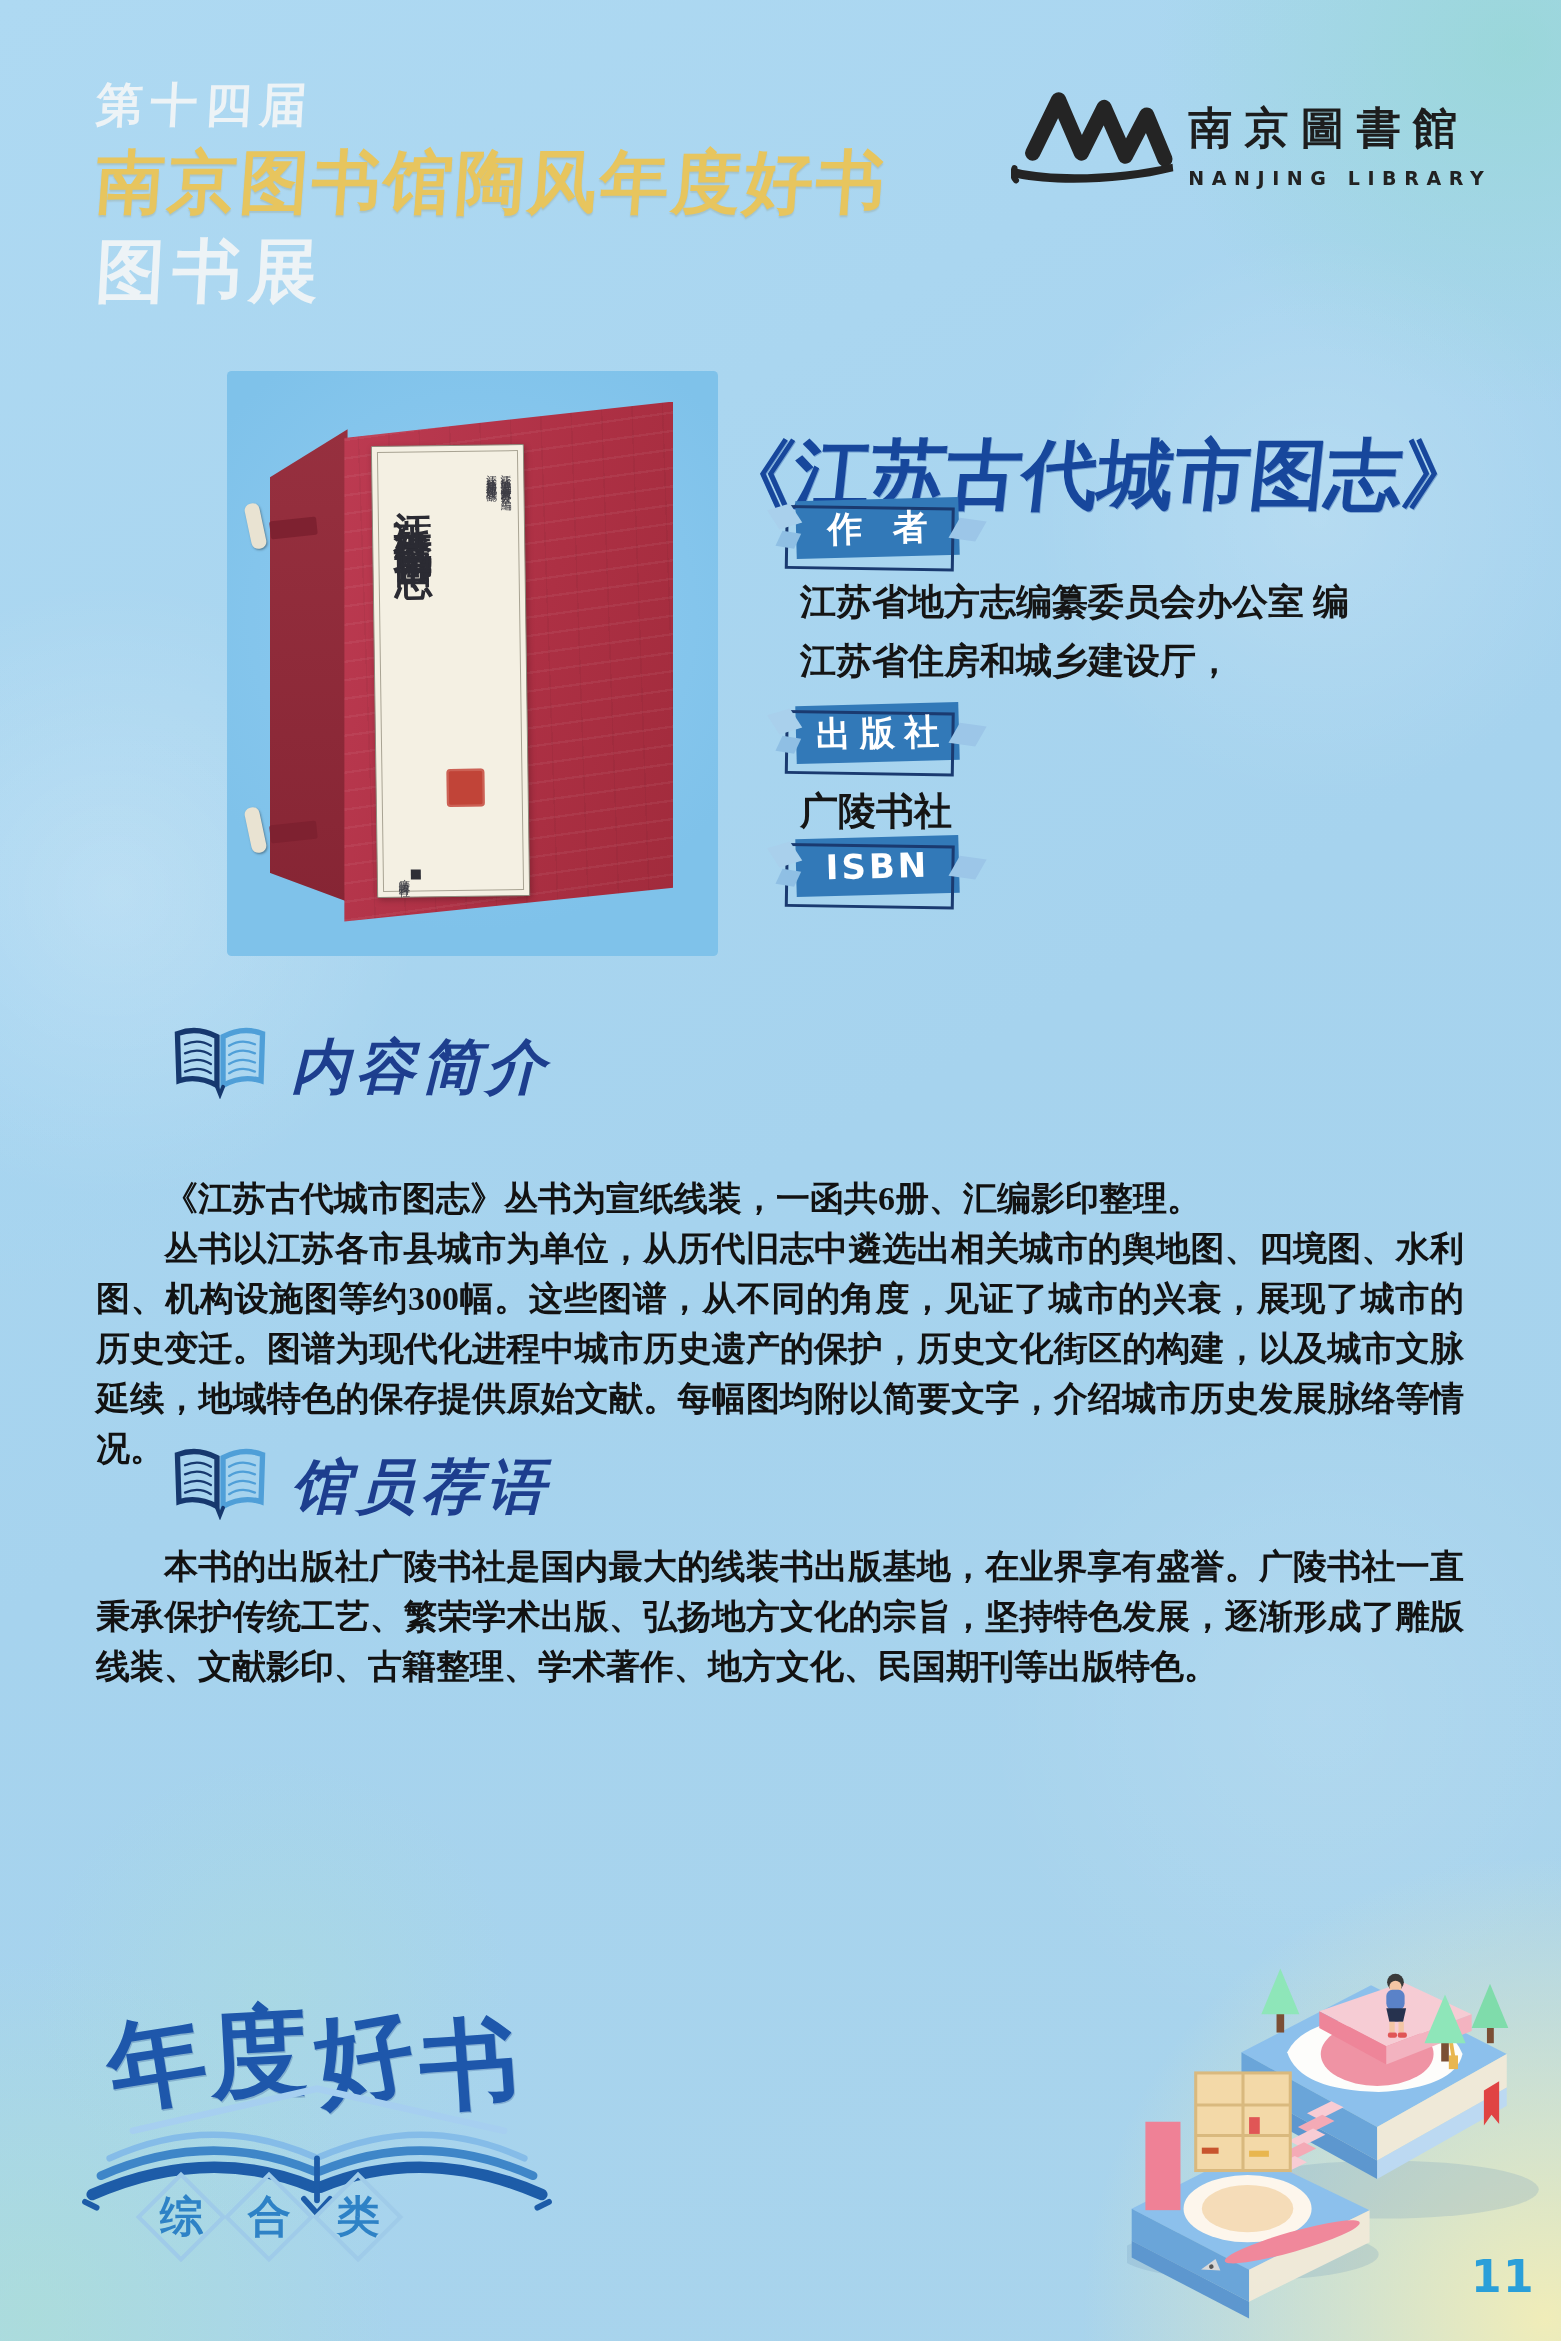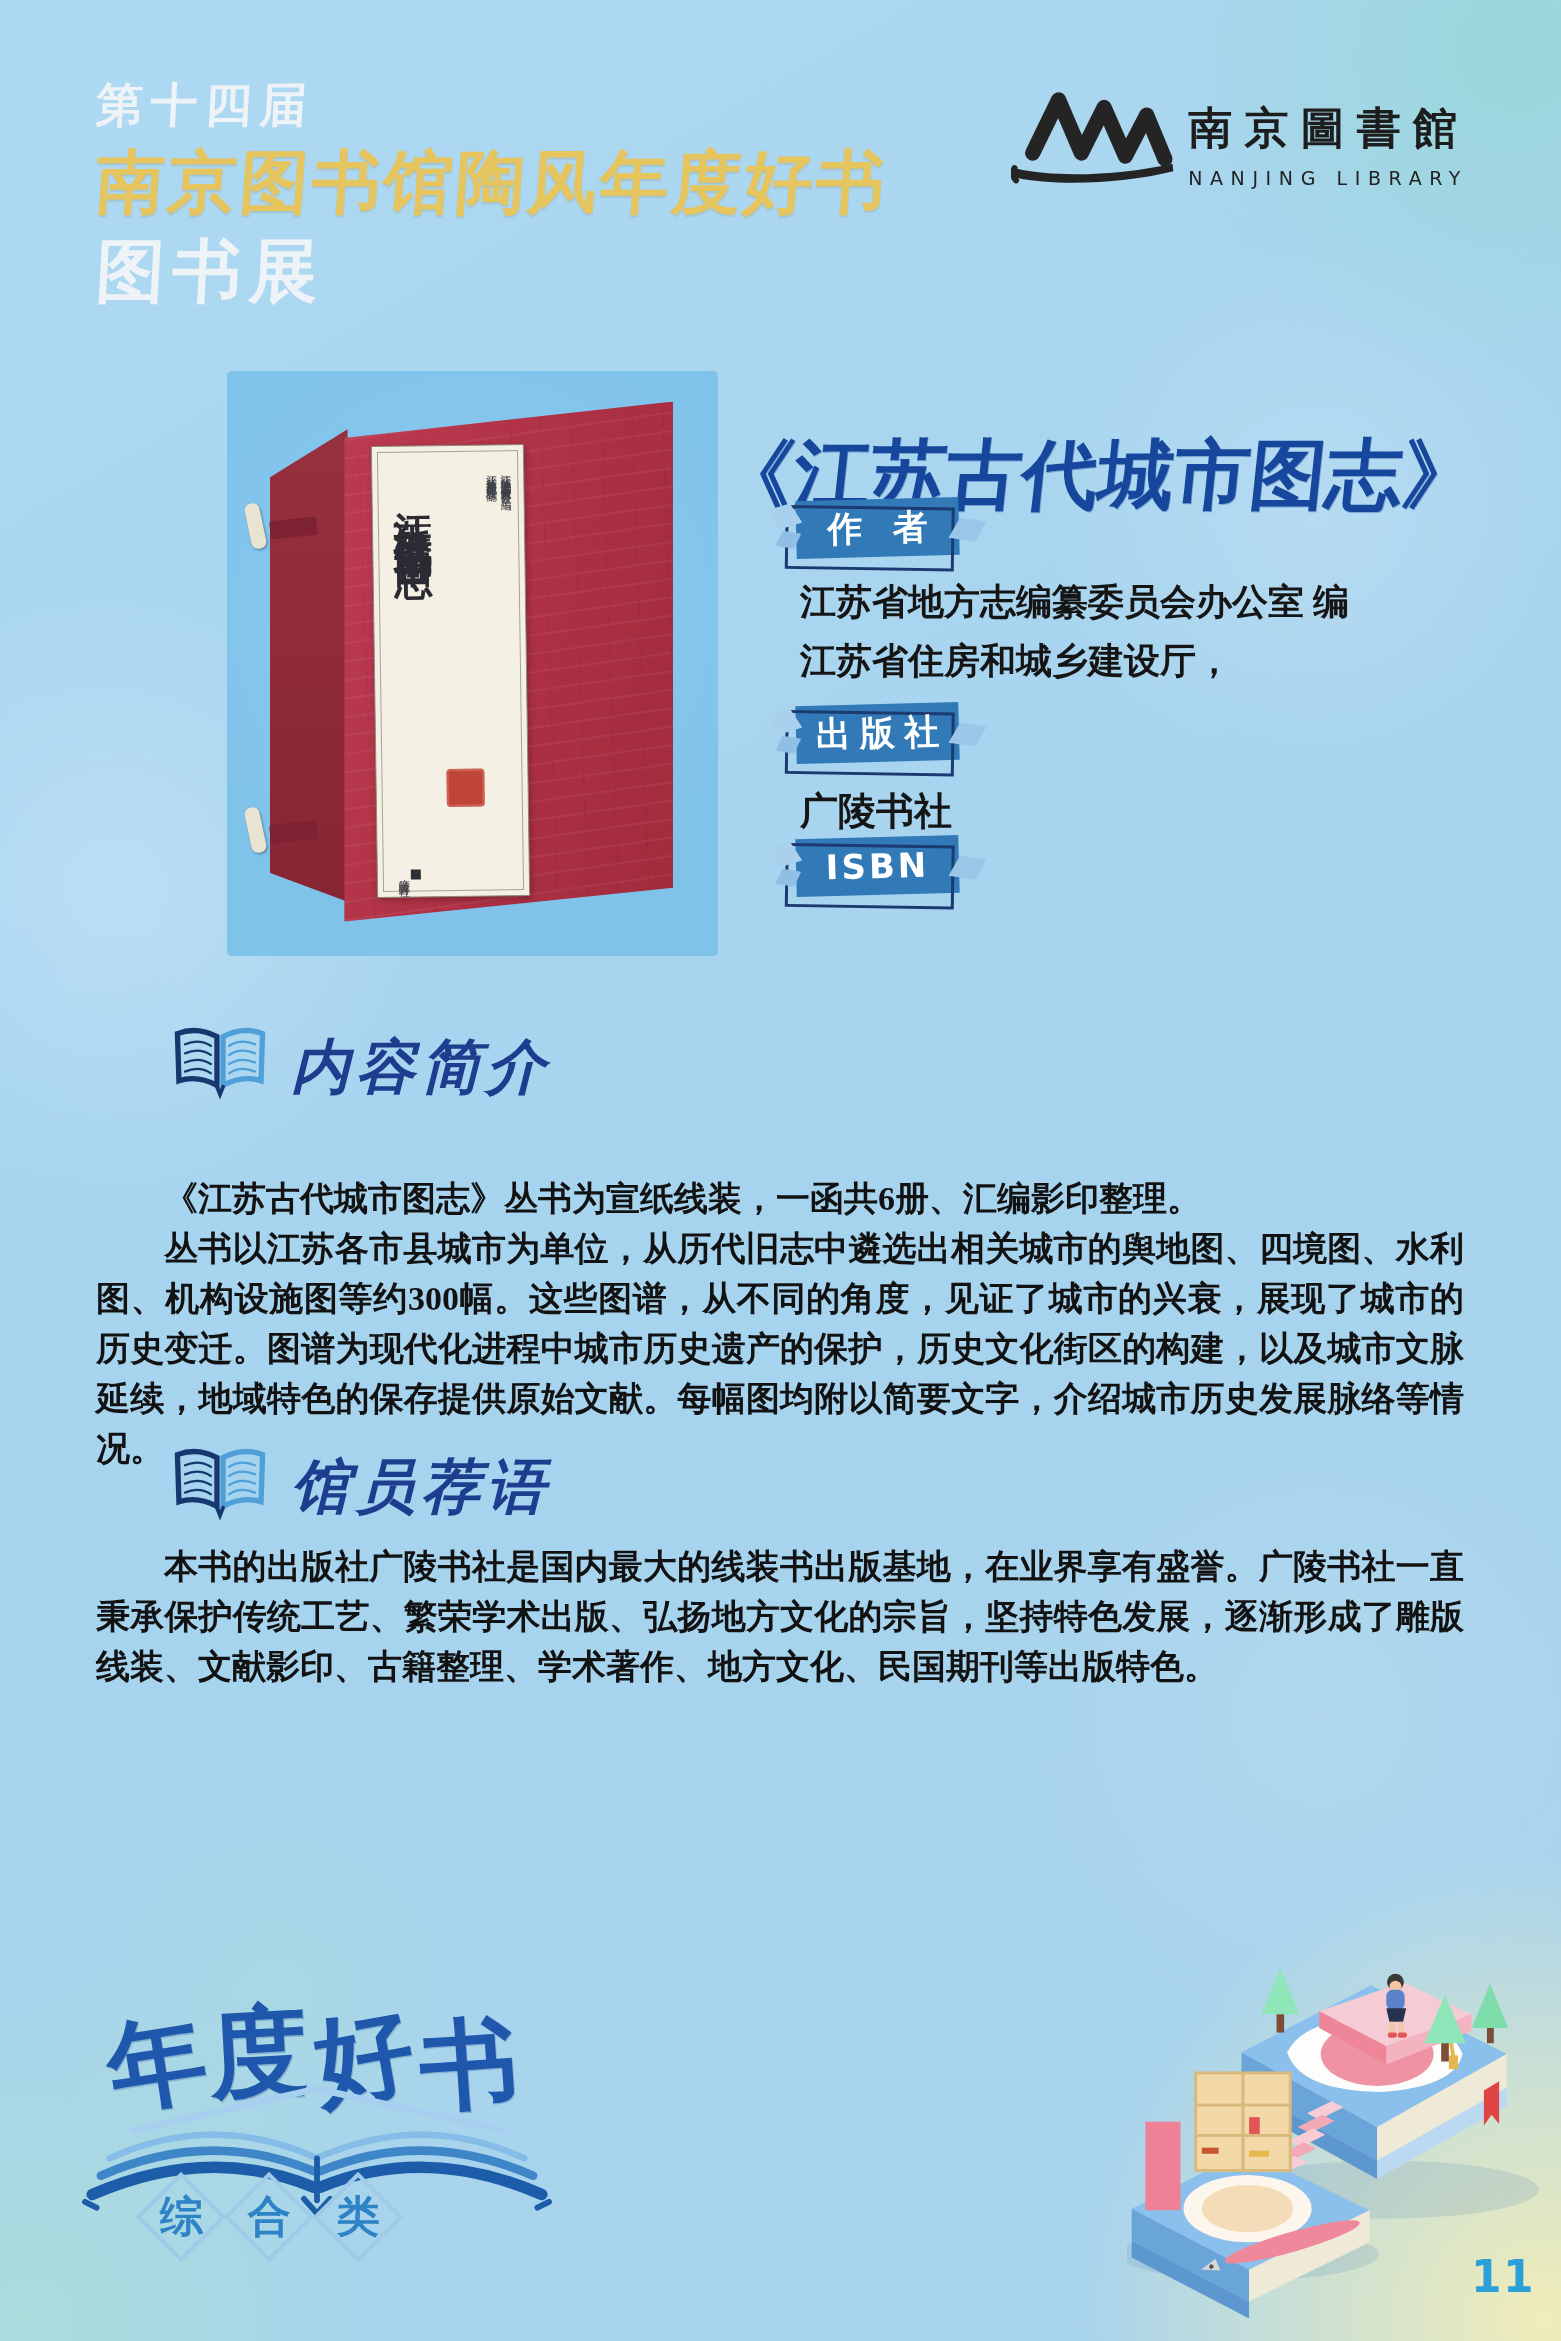--- a/index.html
+++ b/index.html
@@ -22,21 +22,21 @@
   
   .header{position:absolute;left:96px;top:73px;}
   .hl1{font-family:"DejaVu Sans",sans-serif;font-weight:700;font-size:47px;line-height:64px;color:#edf3f6;letter-spacing:7.6px;transform:skewX(-3deg);}
   .hl2{font-family:"DejaVu Sans",sans-serif;font-weight:800;font-size:69px;line-height:90px;color:#e7c55e;letter-spacing:3px;transform:skewX(-4deg);text-shadow:0 1.5px 1.5px rgba(120,90,10,.15);}
   .hl3{font-family:"DejaVu Sans",sans-serif;font-weight:800;font-size:69px;line-height:88px;color:#edf3f6;letter-spacing:7.6px;transform:skewX(-3deg);}
 
   
   .logo{position:absolute;left:1011px;top:74px;display:flex;align-items:center;}
   .logo-text{margin-left:12.2px;padding-top:21.3px;}
   .logo-cn{font-family:"Liberation Serif",serif;font-weight:700;font-size:44px;letter-spacing:12.2px;color:#1d1d1d;}
-  .logo-en{font-family:"DejaVu Sans",sans-serif;font-weight:400;font-size:19px;letter-spacing:7.6px;color:#222;margin-top:9.1px;}
+  .logo-en{font-family:"DejaVu Sans",sans-serif;font-weight:700;font-size:19px;letter-spacing:7.6px;color:#222;margin-top:9.1px;}
 
   
   .photo{position:absolute;left:227px;top:371px;width:491px;height:585px;border-radius:4.6px;
     background:radial-gradient(circle at 50% 42%, #90ccf1 0%, #7fc2ea 75%);}
   .box{position:absolute;left:27.4px;top:30.5px;width:436px;height:525px;}
   .face-left{position:absolute;left:15.2px;top:23px;width:78px;height:482px;
     background:linear-gradient(180deg,#97303f,#862534);
     clip-path:polygon(100% 1%,100% 99%,0 93%,0 11%);}
   .face-front{position:absolute;left:90px;top:0;width:329px;height:520px;
     background:linear-gradient(105deg,#bd3b52 0%,#ad3044 55%,#a12b3c 100%);

